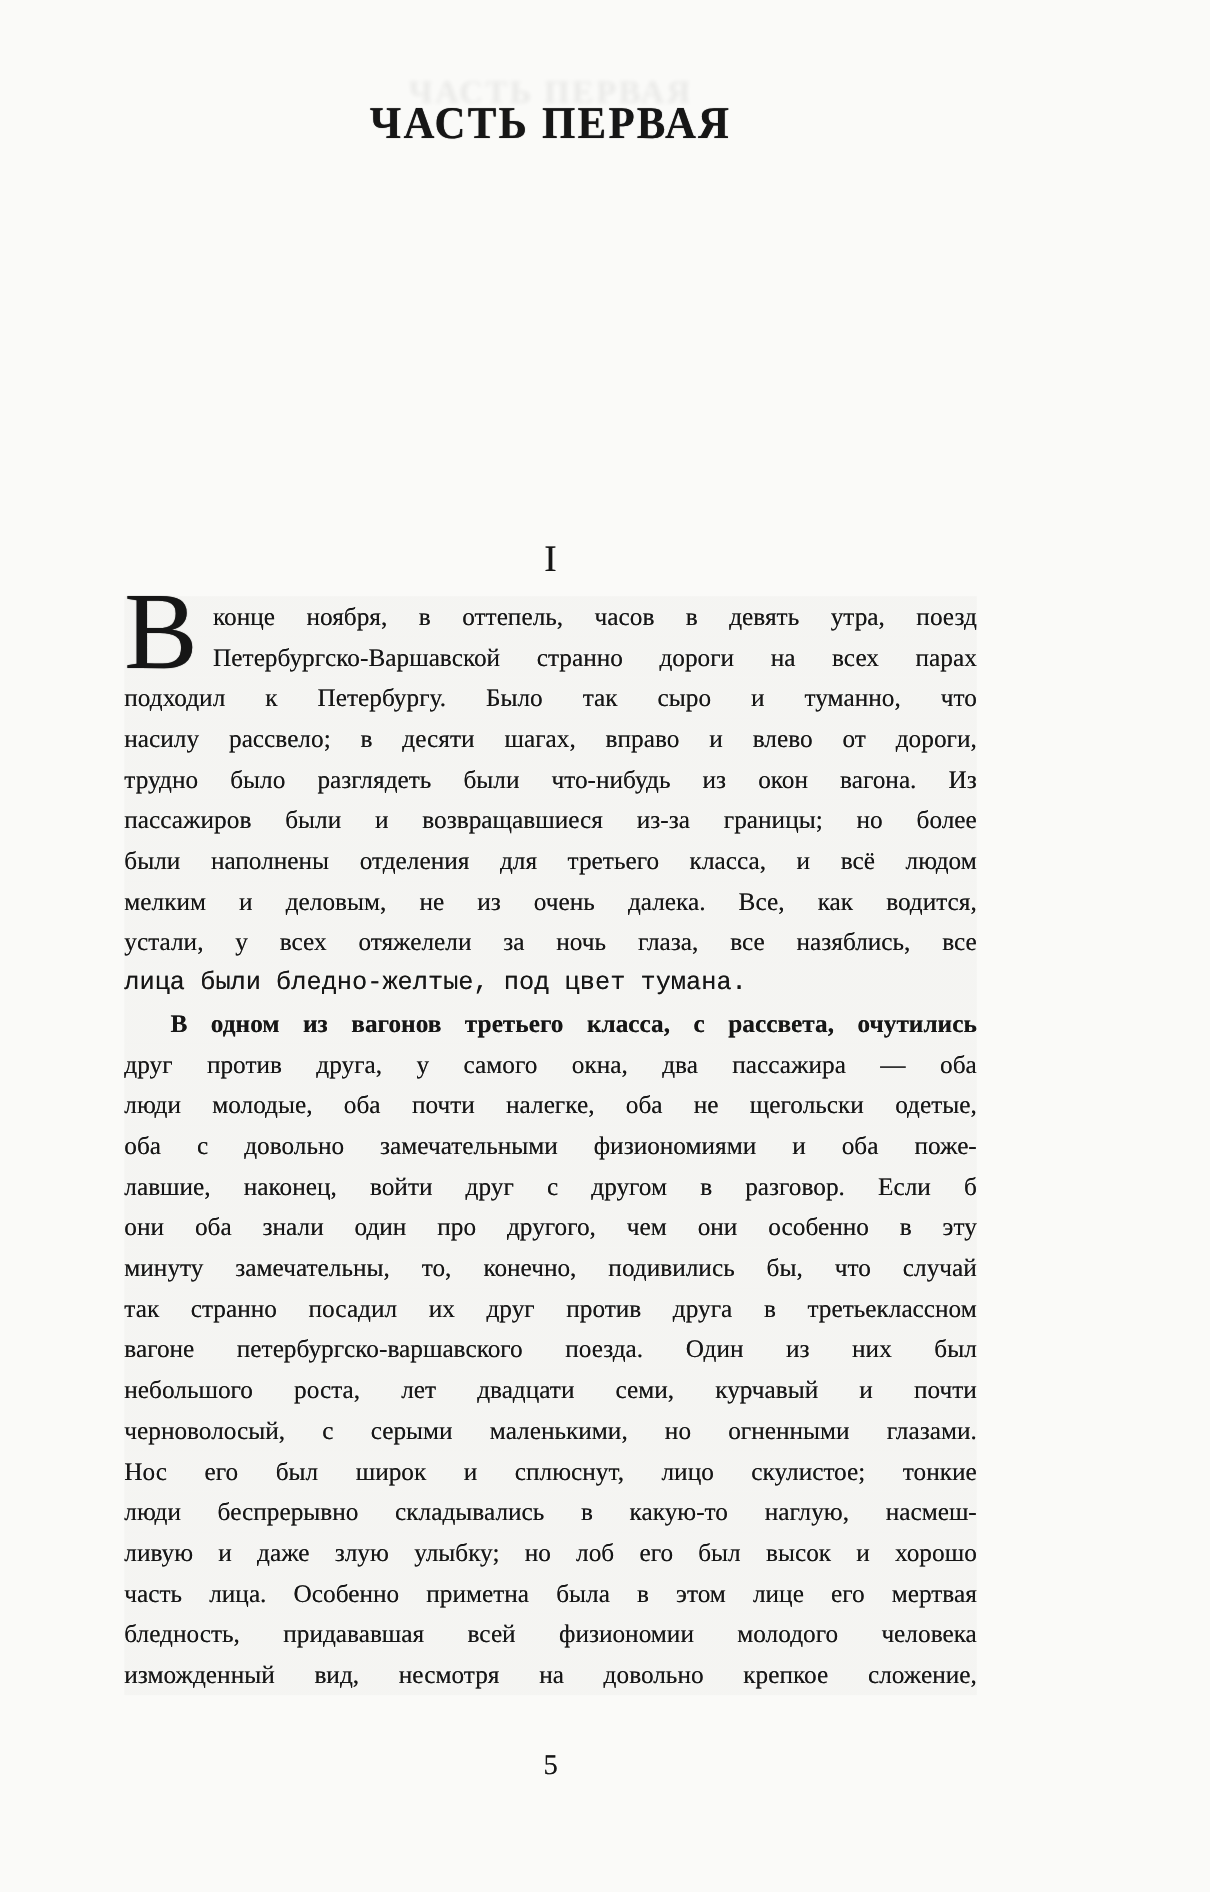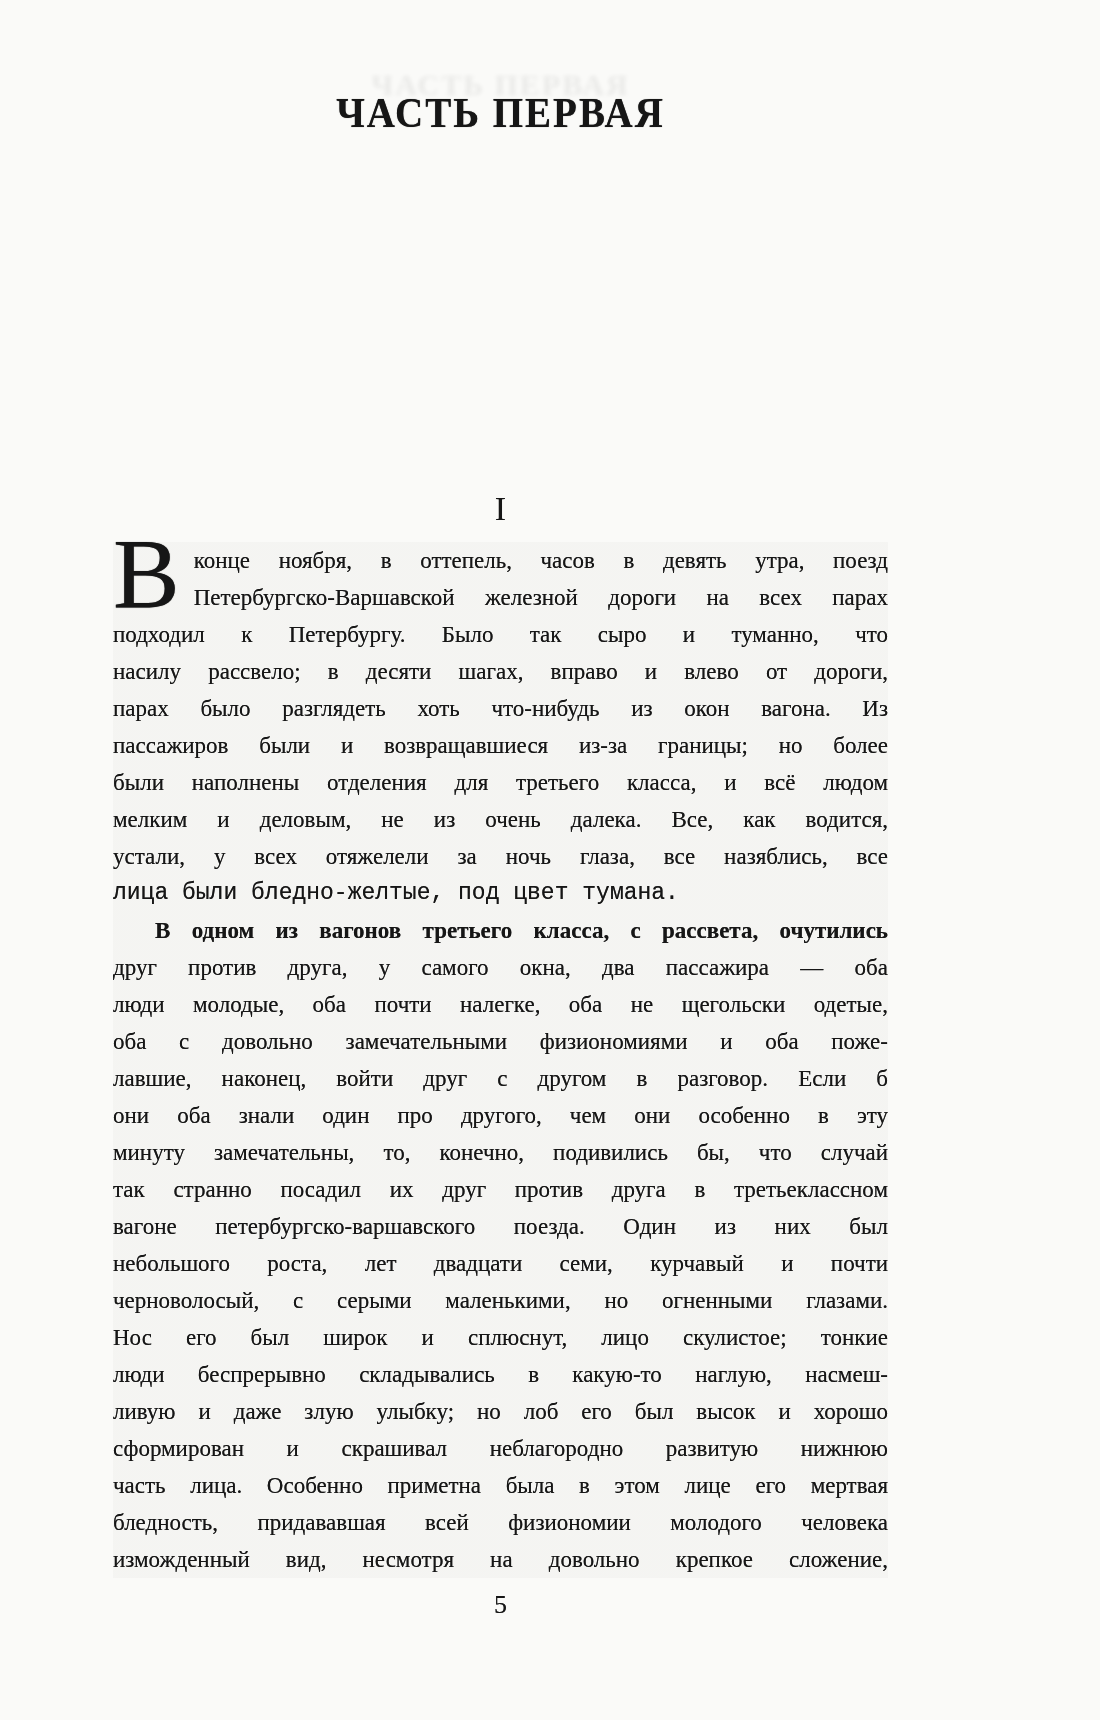--- a/index.html
+++ b/index.html
@@ -90,24 +90,24 @@
 <body>
 
 <div class="page" style="--paper: #fafaf8; --ink: #161616;">
   <div class="title-ghost">ЧАСТЬ ПЕРВАЯ</div>
   <div class="part-title">ЧАСТЬ ПЕРВАЯ</div>
   <div class="chapter-number">I</div>
   <div class="page-body">
       <div class="paragraph">
         <span class="drop-cap">В</span>
         <div class="text-line">конце ноября, в оттепель, часов в девять утра, поезд</div>
-        <div class="text-line">Петербургско-Варшавской железной дороги на всех парах</div>
+        <div class="text-line">Петербургско-Варшавской странно дороги на всех парах</div>
         <div class="text-line">подходил к Петербургу. Было так сыро и туманно, что</div>
         <div class="text-line">насилу рассвело; в десяти шагах, вправо и влево от дороги,</div>
-        <div class="text-line">парах было разглядеть хоть что-нибудь из окон вагона. Из</div>
+        <div class="text-line">трудно было разглядеть были что-нибудь из окон вагона. Из</div>
         <div class="text-line">пассажиров были и возвращавшиеся из-за границы; но более</div>
         <div class="text-line">были наполнены отделения для третьего класса, и всё людом</div>
         <div class="text-line">мелким и деловым, не из очень далека. Все, как водится,</div>
         <div class="text-line">устали, у всех отяжелели за ночь глаза, все назяблись, все</div>
         <div class="text-line last-left">лица были бледно-желтые, под цвет тумана.</div>
       </div>
       <div class="paragraph">
         <div class="text-line indent">В одном из вагонов третьего класса, с рассвета, очутились</div>
         <div class="text-line">друг против друга, у самого окна, два пассажира — оба</div>
         <div class="text-line">люди молодые, оба почти налегке, оба не щегольски одетые,</div>
@@ -115,20 +115,19 @@
         <div class="text-line">лавшие, наконец, войти друг с другом в разговор. Если б</div>
         <div class="text-line">они оба знали один про другого, чем они особенно в эту</div>
         <div class="text-line">минуту замечательны, то, конечно, подивились бы, что случай</div>
         <div class="text-line">так странно посадил их друг против друга в третьеклассном</div>
         <div class="text-line">вагоне петербургско-варшавского поезда. Один из них был</div>
         <div class="text-line">небольшого роста, лет двадцати семи, курчавый и почти</div>
         <div class="text-line">черноволосый, с серыми маленькими, но огненными глазами.</div>
         <div class="text-line">Нос его был широк и сплюснут, лицо скулистое; тонкие</div>
         <div class="text-line">люди беспрерывно складывались в какую-то наглую, насмеш-</div>
         <div class="text-line">ливую и даже злую улыбку; но лоб его был высок и хорошо</div>
-        <div class="text-line">сформирован и скрашивал неблагородно развитую нижнюю</div>
         <div class="text-line">часть лица. Особенно приметна была в этом лице его мертвая</div>
         <div class="text-line">бледность, придававшая всей физиономии молодого человека</div>
         <div class="text-line">изможденный вид, несмотря на довольно крепкое сложение,</div>
       </div>
     </div>
   <div class="page-number">5</div>
 </div>
 
 </body></html>

